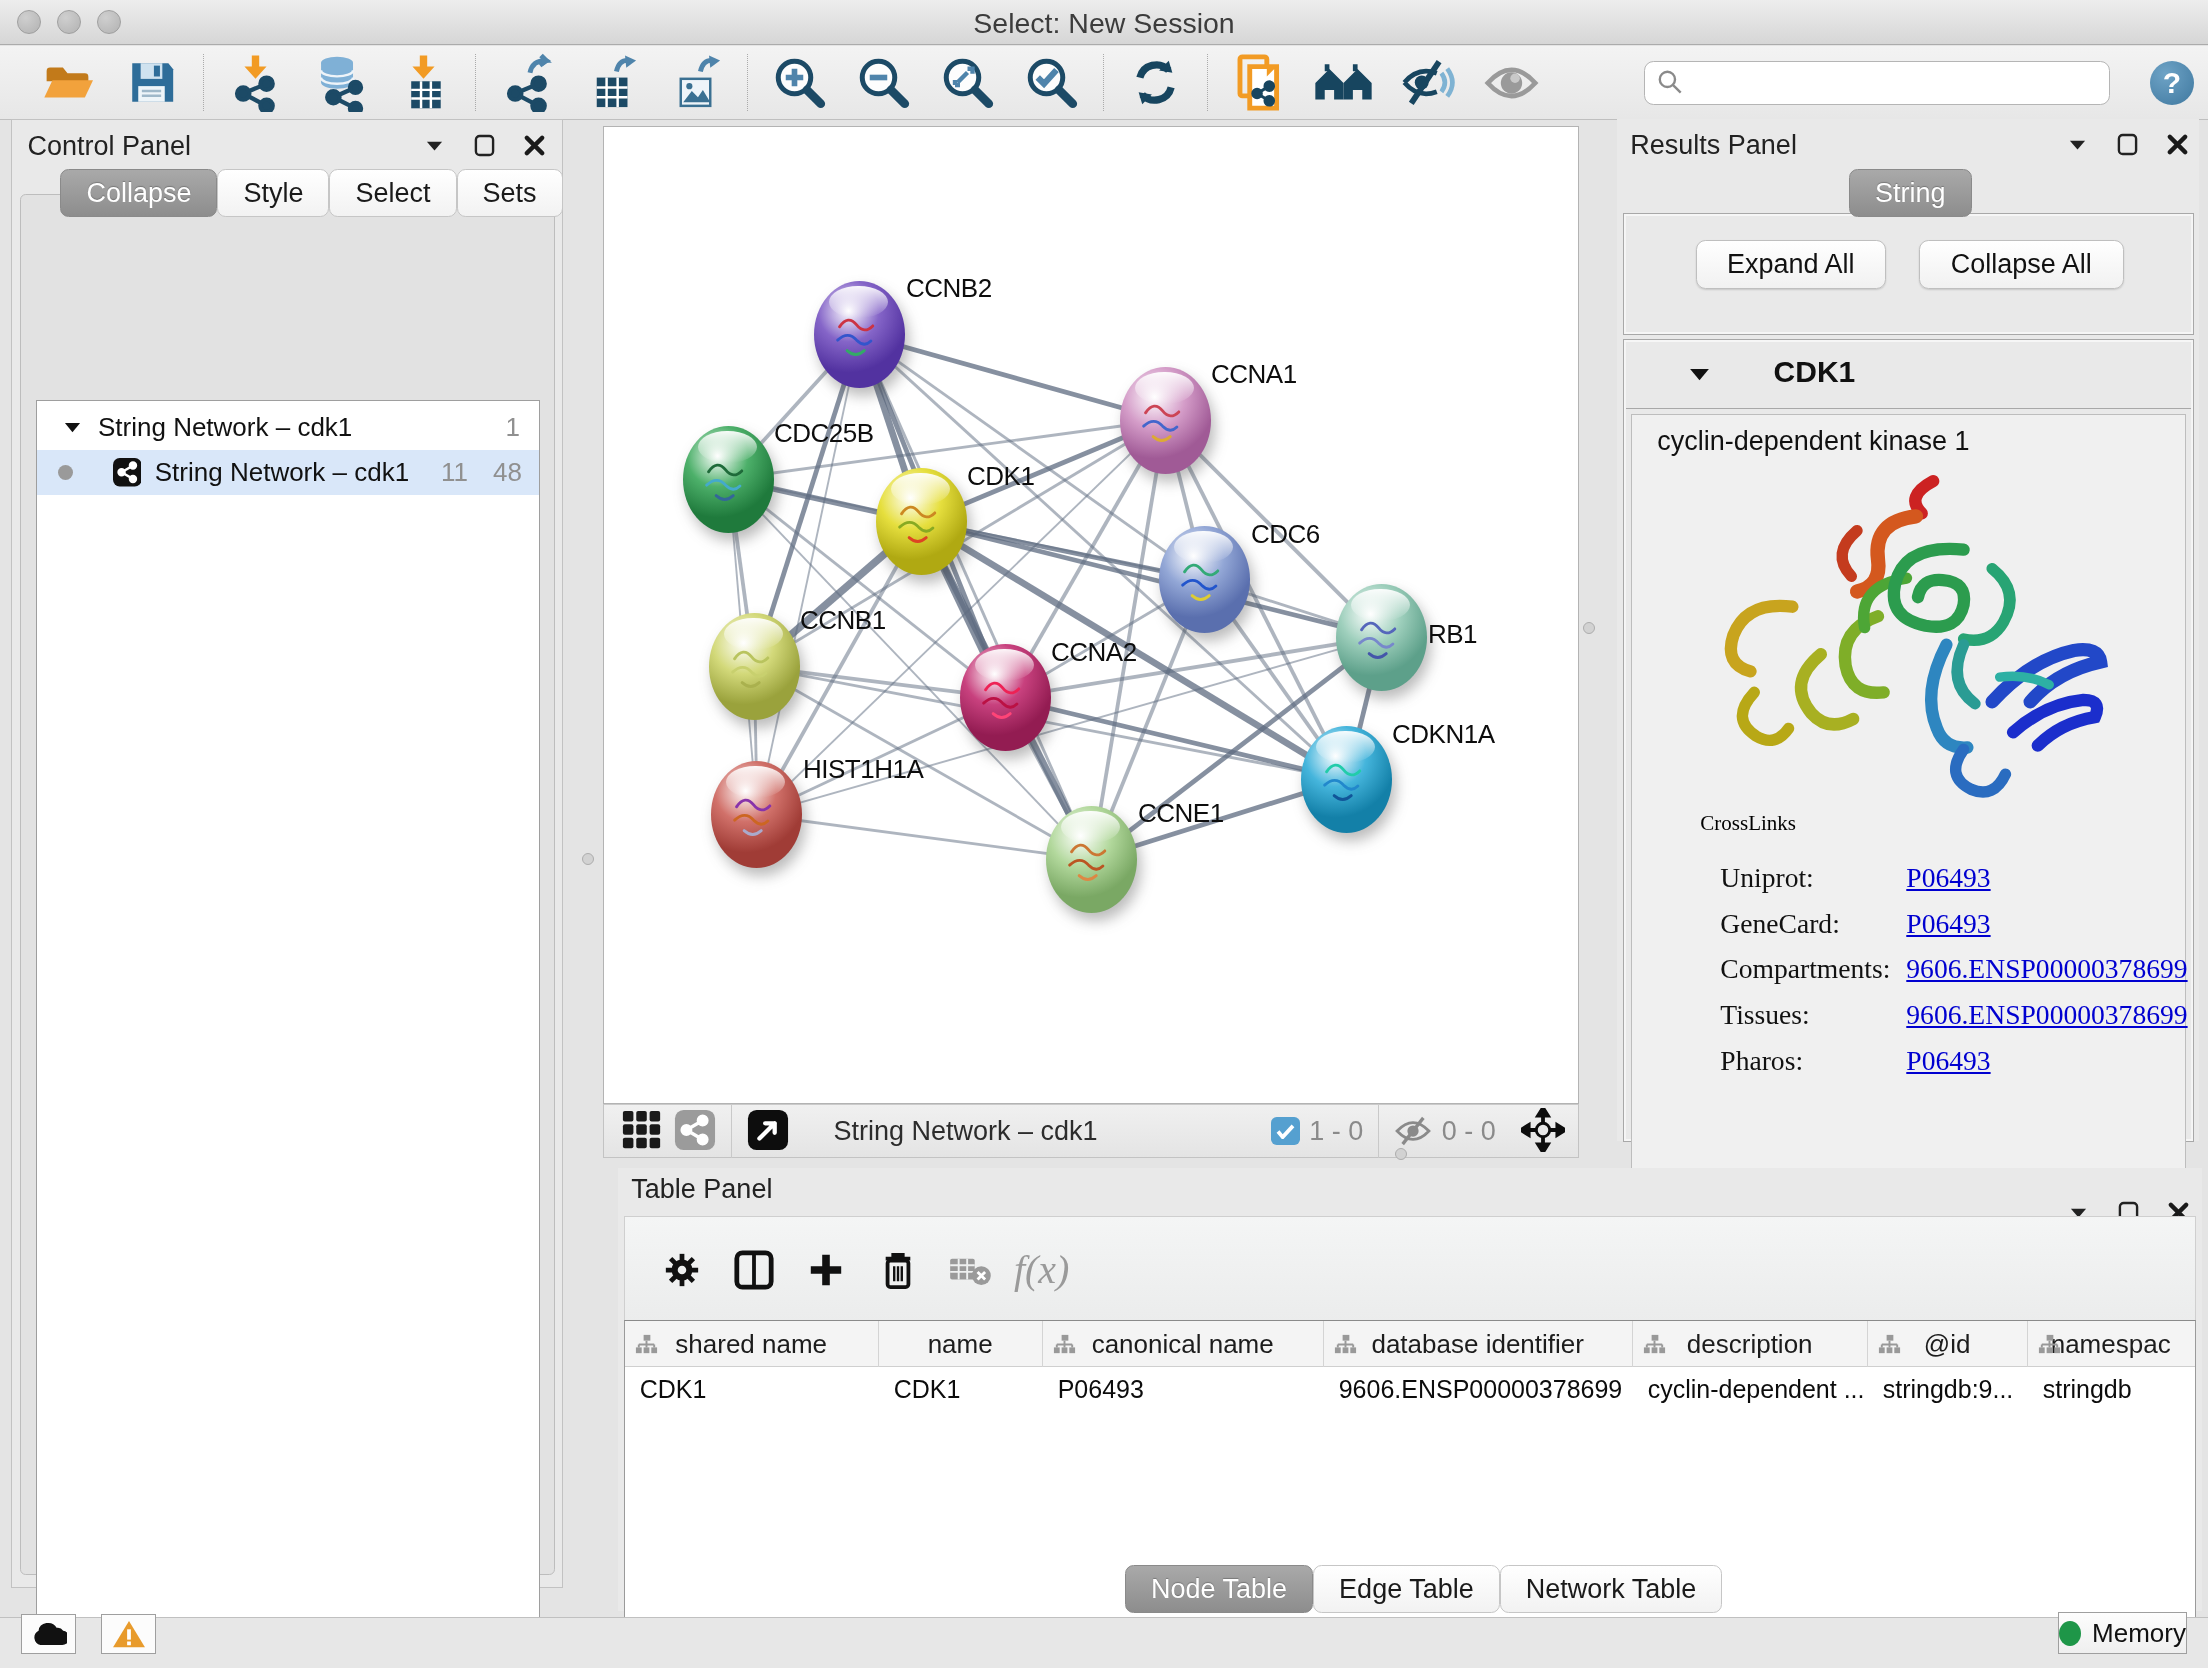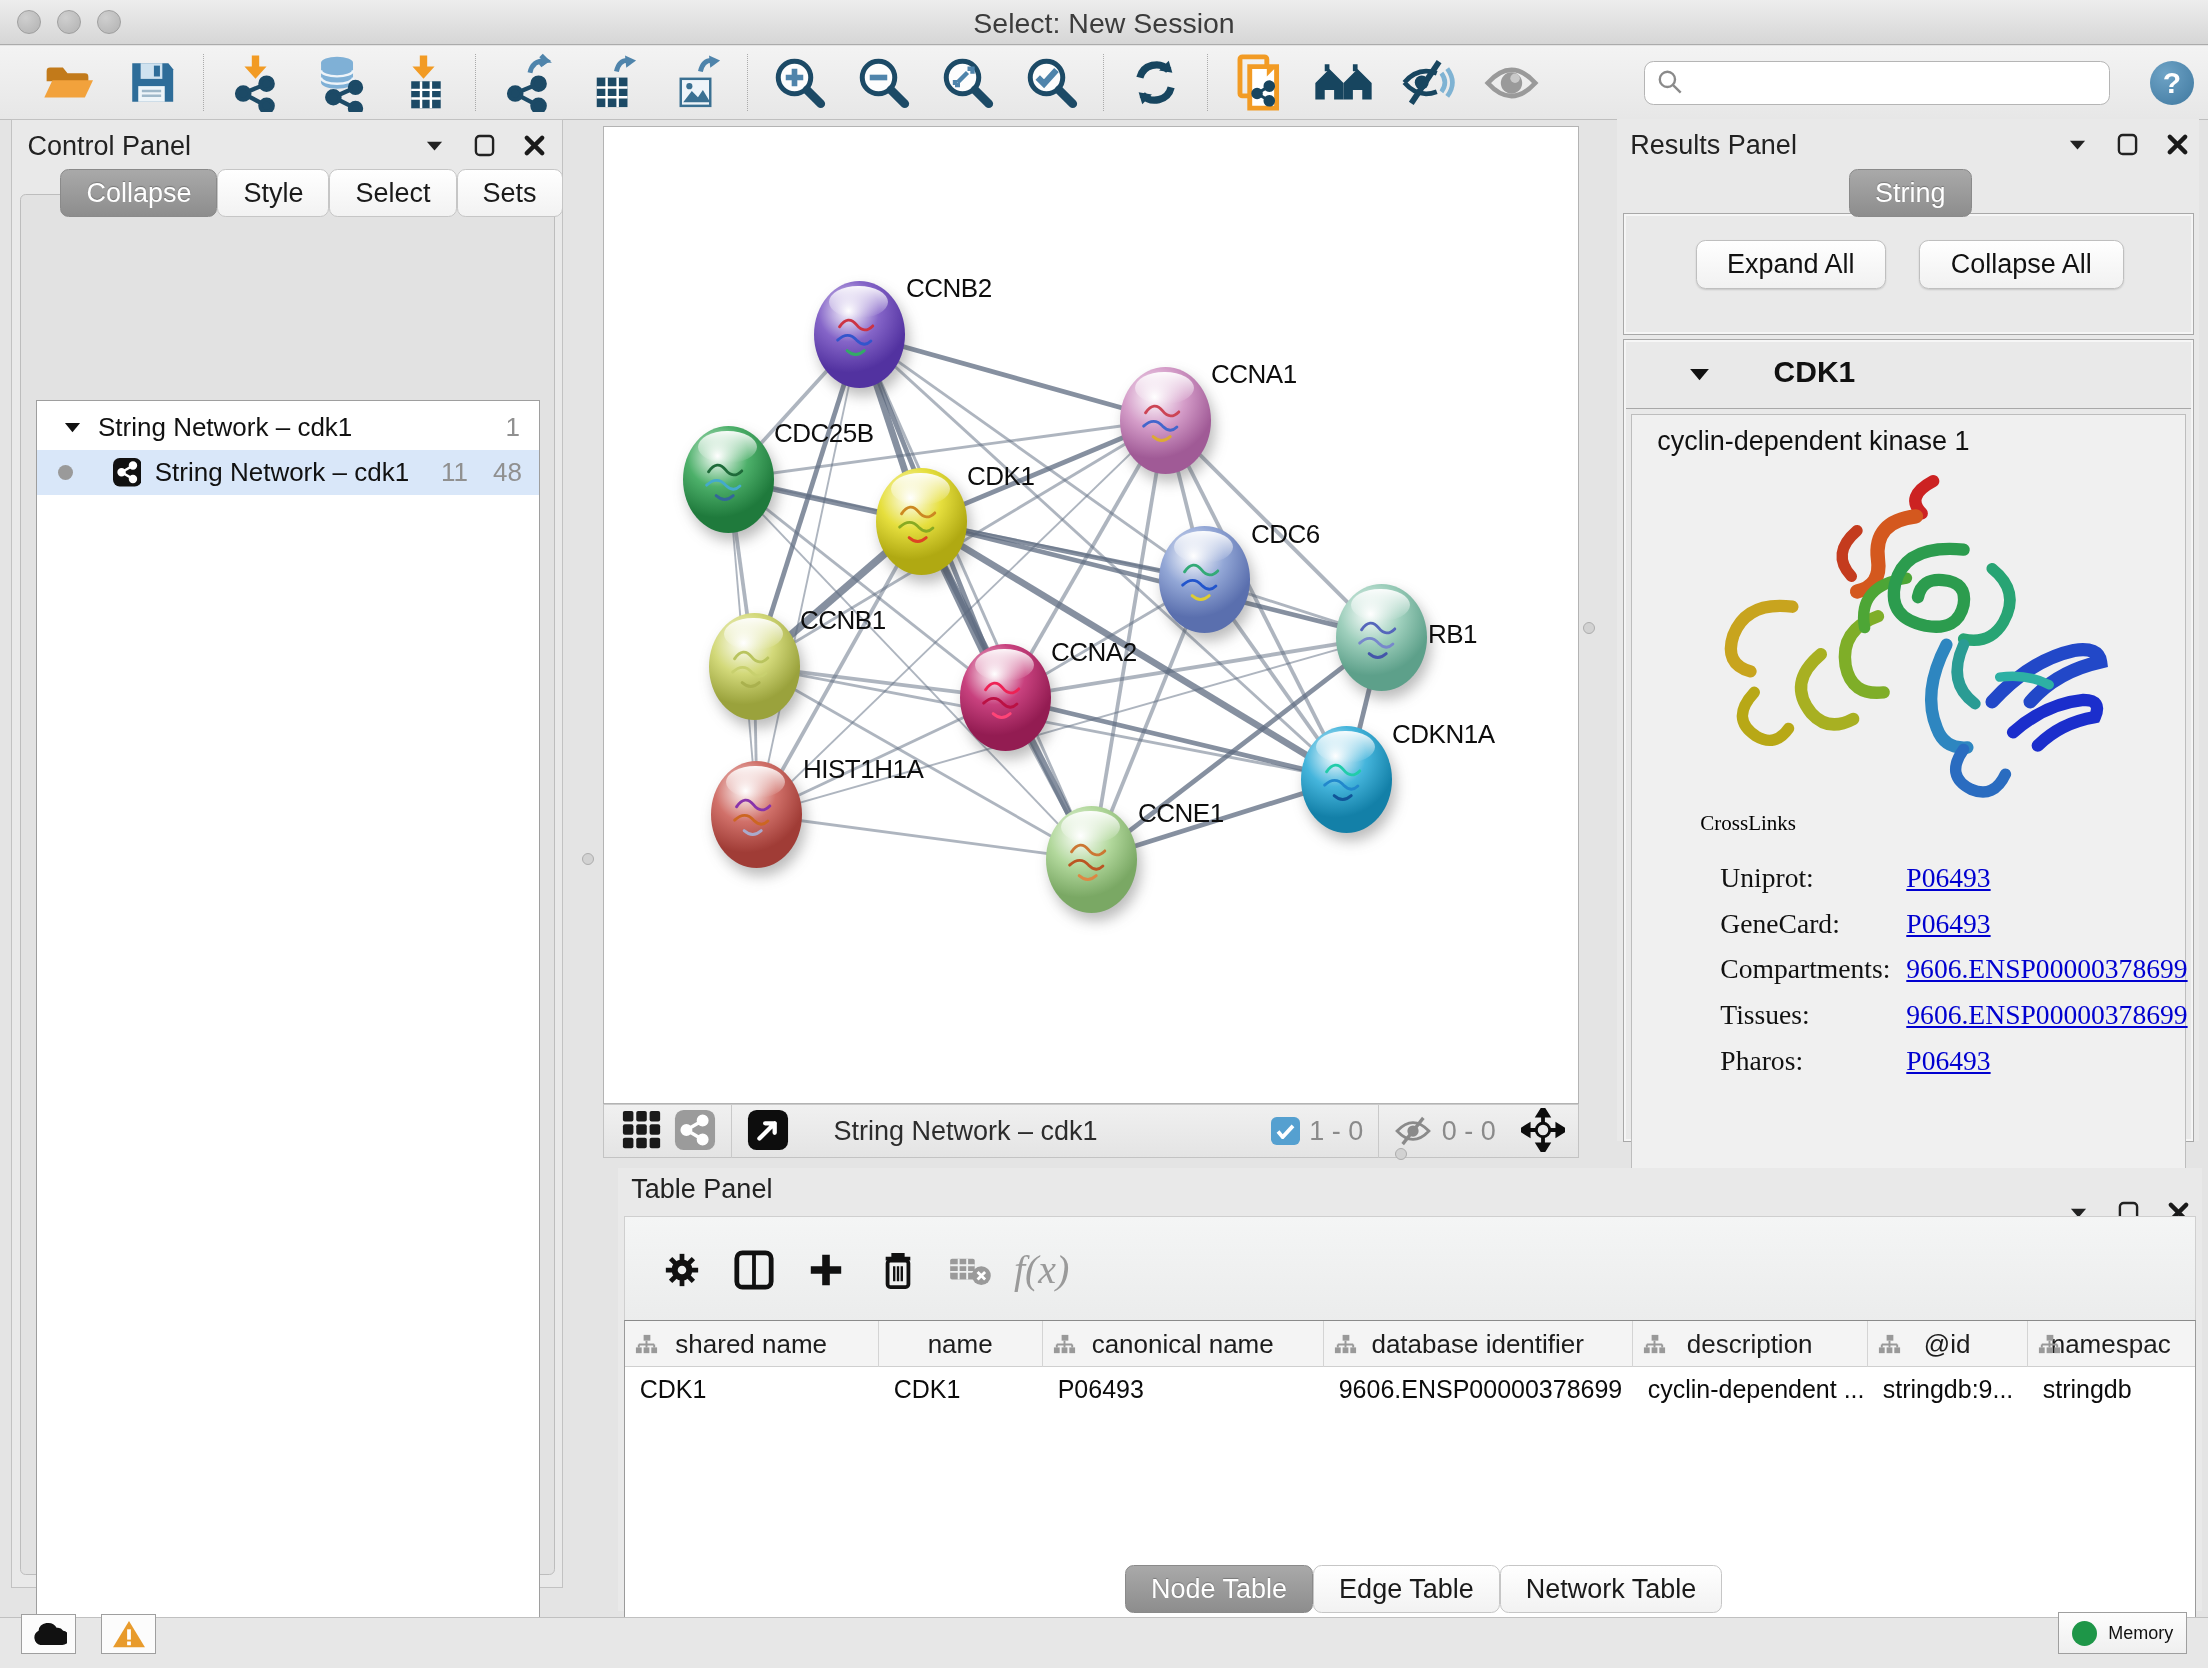--- a/index.html
+++ b/index.html
@@ -110,21 +110,21 @@
   .td-row { position:absolute; left:0; top:46px; height:44px; width:1570px; display:flex; }
   .td { height:44px; display:flex; align-items:center; padding-left:15px; font-size:25px; color:#0c0c0c; flex:0 0 auto; }
   .tp-tabs { position:absolute; left:507px; top:397px; display:flex; }
 
   
   .statusbar { position:absolute; left:0; top:1617px; width:2208px; height:51px;
     background:#e7e7e7; border-top:1px solid #c0c0c0; }
   .sb-btn { position:absolute; top:-3.8px; width:55px; height:40px; background:#fcfcfc;
     border:1.9px solid #9f9f9f; display:flex; align-items:center; justify-content:center; }
   .mem-btn { position:absolute; right:21px; top:-5.7px; width:129px; height:42px; background:linear-gradient(#fdfdfd,#efefef);
-    border:1.9px solid #9f9f9f; display:flex; align-items:center; justify-content:center; gap:11.4px; font-size:18px; color:#111; }
+    border:1.9px solid #9f9f9f; display:flex; align-items:center; justify-content:center; gap:11.4px; font-size:26px; color:#111; }
   .mem-dot { width:25px; height:25px; border-radius:50%; background:#1e9648; }
 
   .splitdot { position:absolute; width:12.4px; height:12.4px; border-radius:50%; background:#d2d2d2; border:1px solid #adadad; }
 
   .chk { width:28.5px; height:28.5px; border-radius:5.7px; background:#55a0d0; display:flex; align-items:center; justify-content:center; }
 </style>
 </head>
 <body>
 
 <div id="app">

